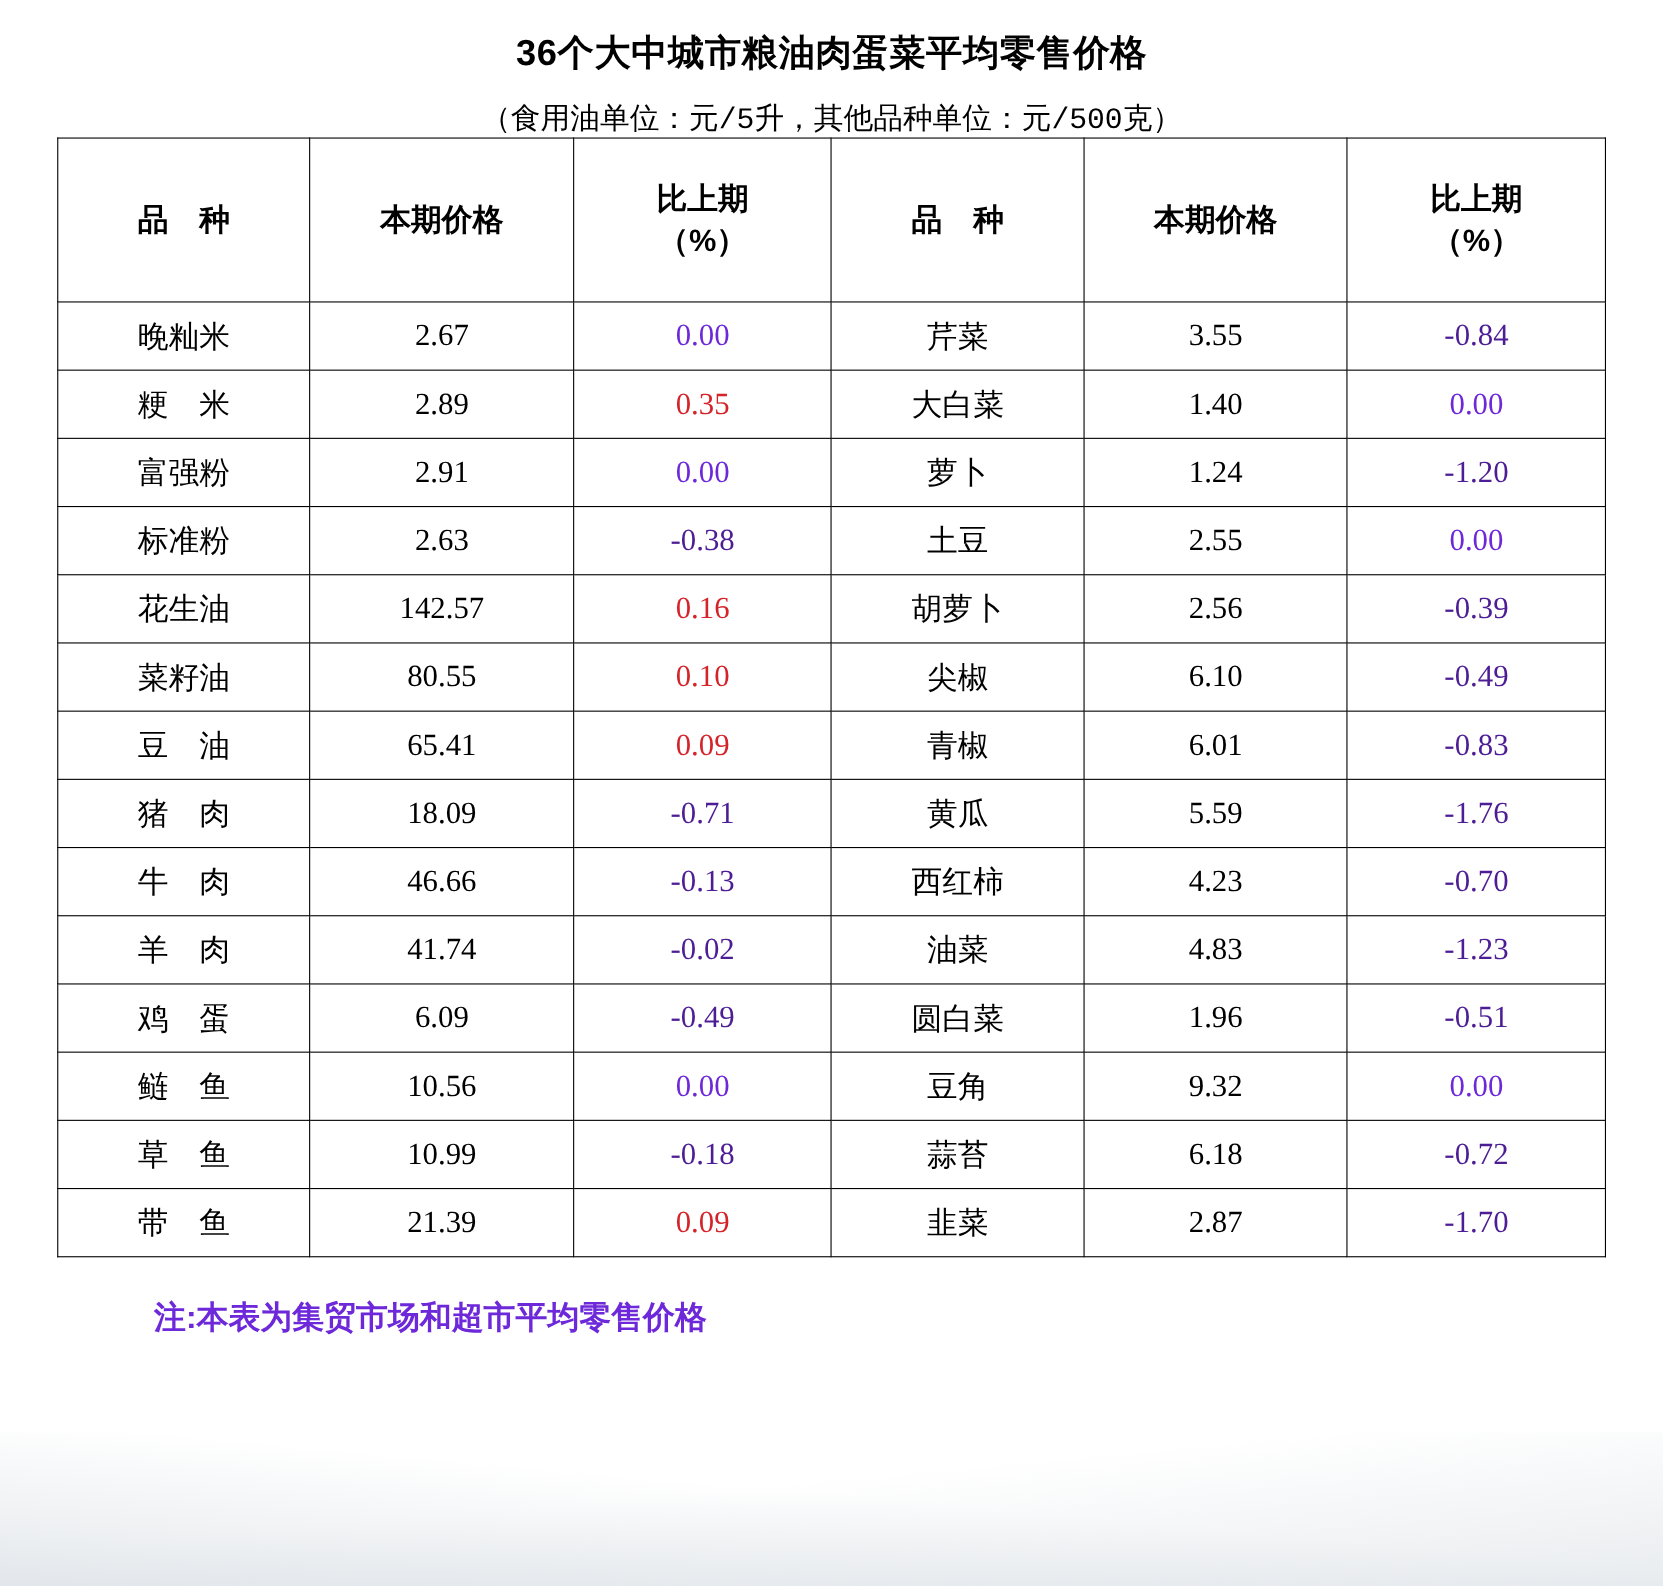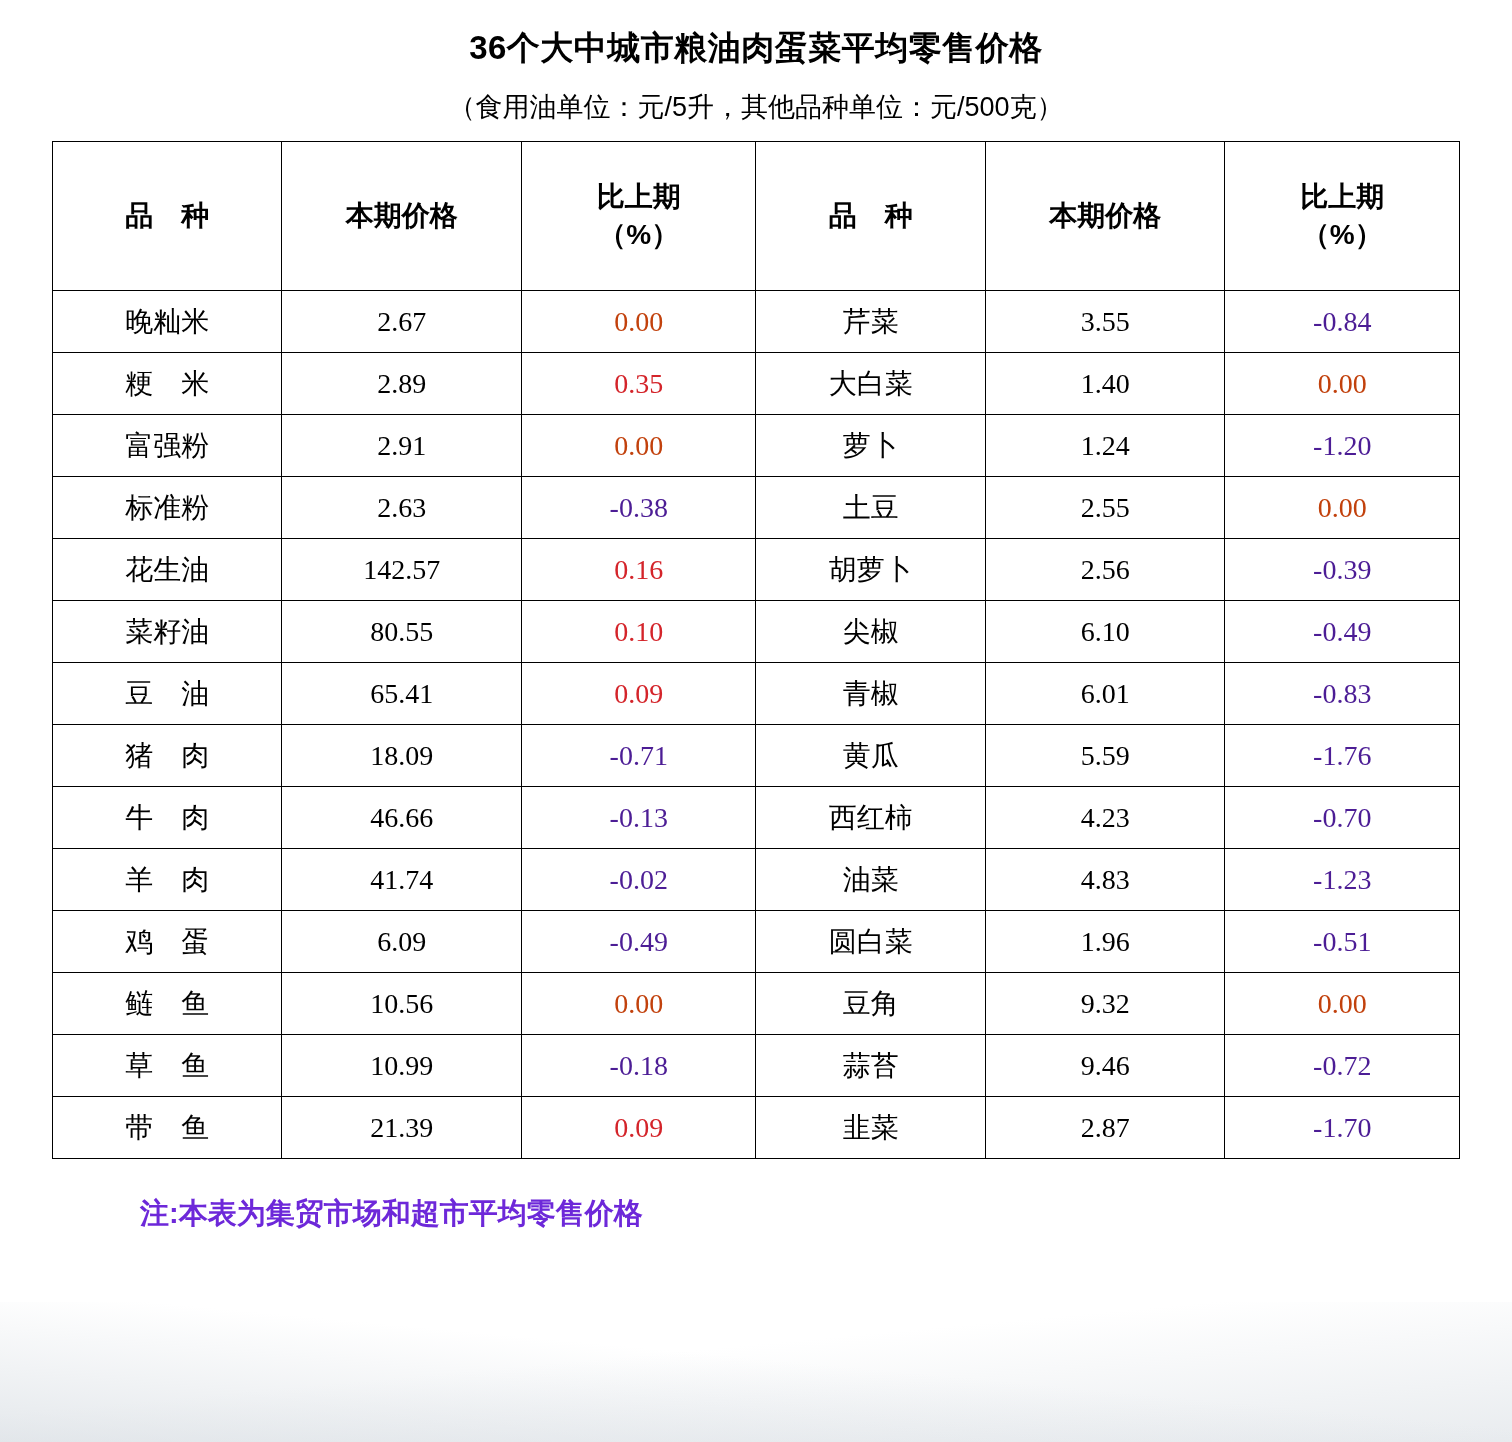--- a/index.html
+++ b/index.html
@@ -38,22 +38,21 @@
     font-size: 33px;
     font-weight: bold;
     letter-spacing: 0.5px;
     margin-top: 26px;
     font-family: "Liberation Sans", "DejaVu Sans", sans-serif;
   }
   .doc-subtitle {
     text-align: center;
     font-size: 27px;
     margin-top: 18px;
-    margin-bottom: 16px;
-    font-family: Liberation Sans, sans-serif;
+    font-family: Liberation Mono, monospace;
   }
   table.price-table {
     border-collapse: collapse;
     margin: 0 auto;
     width: 1408px;
     table-layout: fixed;
   }
   table.price-table th,
   table.price-table td {
     border: 1px solid #000000;
@@ -79,21 +78,21 @@
   }
   tbody td.name {
     font-weight: normal;
     font-family: "Liberation Sans", "DejaVu Sans", sans-serif;
   }
   .col-name  { width: 225px; }
   .col-price { width: 235px; }
   .col-chg   { width: 230px; }
   .pos { color: #d4242a; }
   .neg { color: #4c1d95; }
-  .zero { color: #c2410c; }
+  .zero { color: #6d28d9; }
   .note {
     margin: 35px 0 0 140px;
     font-size: 29px;
     font-family: Liberation Sans, sans-serif;
     font-weight: bold;
     color: #6d28d9;
   }
 </style>
 </head>
 <body>
@@ -225,21 +224,21 @@
           <td class="zero">0.00</td>
           <td class="name">豆角</td>
           <td>9.32</td>
           <td class="zero">0.00</td>
         </tr>
         <tr>
           <td class="name">草　鱼</td>
           <td>10.99</td>
           <td class="neg">-0.18</td>
           <td class="name">蒜苔</td>
-          <td>9.46</td>
+          <td>6.18</td>
           <td class="neg">-0.72</td>
         </tr>
         <tr>
           <td class="name">带　鱼</td>
           <td>21.39</td>
           <td class="pos">0.09</td>
           <td class="name">韭菜</td>
           <td>2.87</td>
           <td class="neg">-1.70</td>
         </tr>

